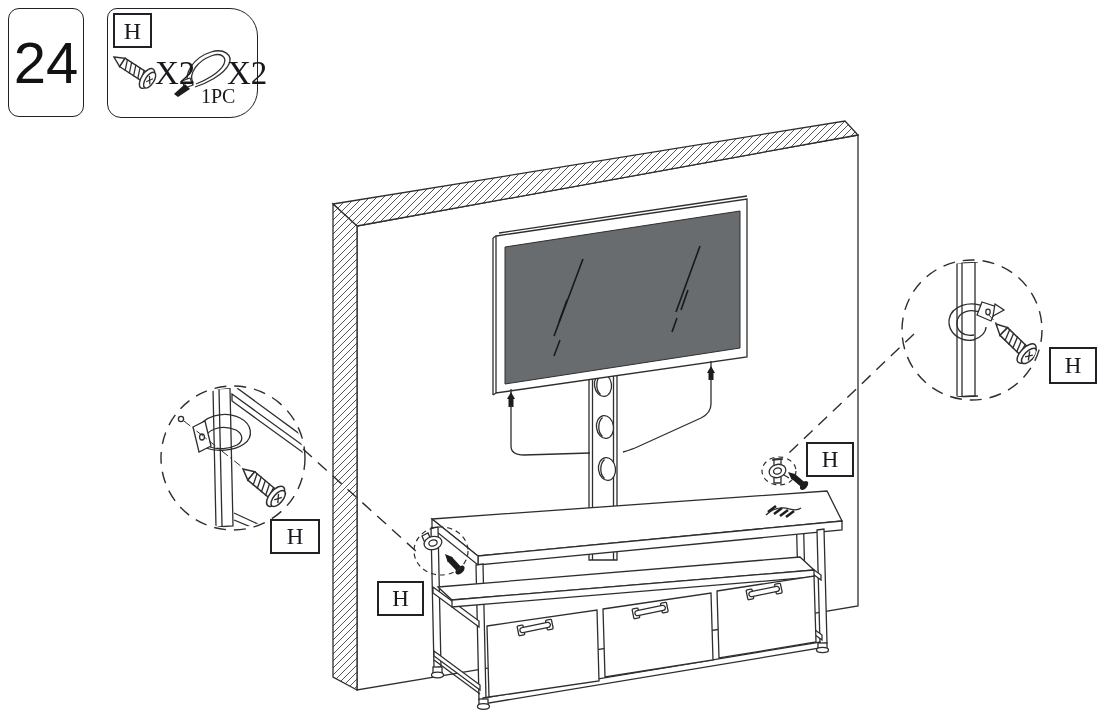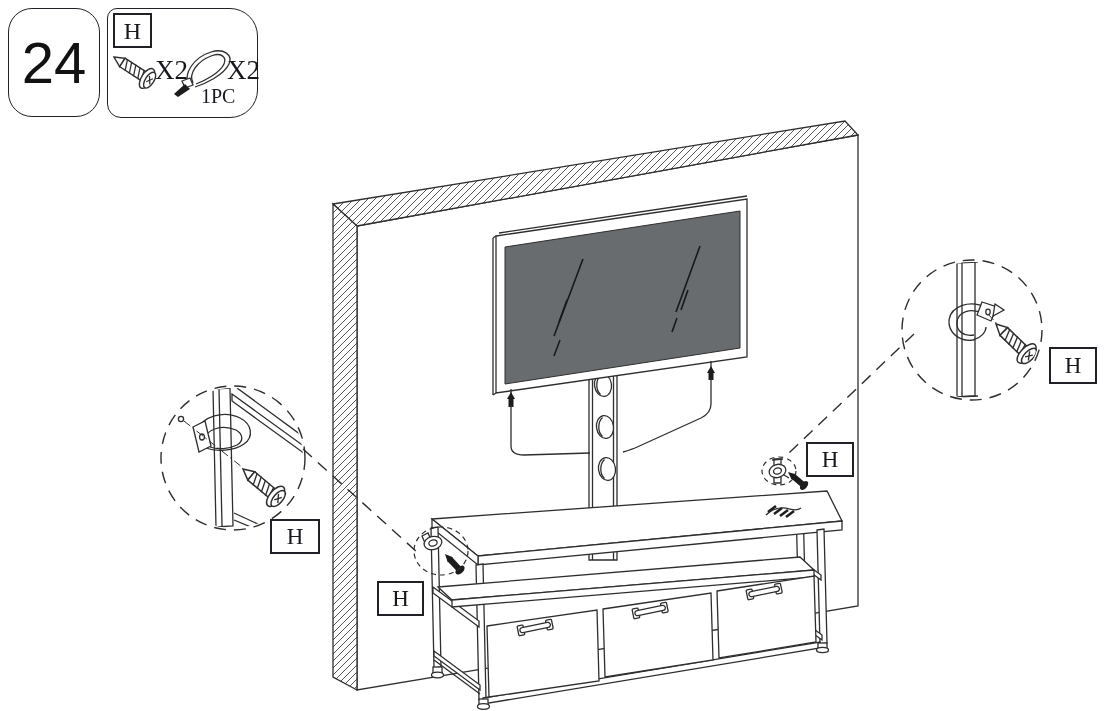--- a/index.html
+++ b/index.html
@@ -13,22 +13,22 @@
   .dash{fill:none;stroke:#2e2e2e;stroke-width:1.4px;stroke-dasharray:12 8;}
   .dashsm{fill:none;stroke:#2e2e2e;stroke-width:1.2px;stroke-dasharray:5 4;}
   .axis{fill:none;stroke:#2e2e2e;stroke-width:1px;stroke-dasharray:8 3 2 3;}
   .thr{stroke:#2e2e2e;stroke-width:1px;}
   .refl{fill:none;stroke:#17191c;stroke-width:1.6px;}
   .blk{fill:#1c1c1c;stroke:none;}
   
   .hbox{position:absolute;border:2px solid #1f2126;background:#fff;display:flex;
         align-items:center;justify-content:center;font-size:23px;line-height:1;}
   .panel{position:absolute;border:1.6px solid #1f2126;background:transparent;box-sizing:border-box;}
-  .qty{position:absolute;font-size:27px;line-height:1;}
-  #step-box{left:8px;top:8px;width:92px;height:109px;border-radius:24px;display:flex;
+  .qty{position:absolute;font-size:33px;line-height:1;}
+  #step-box{left:8px;top:8px;width:76px;height:109px;border-radius:11px;display:flex;
             align-items:center;justify-content:center;
             font-family:"Liberation Sans",sans-serif;font-size:58px;color:#121212;}
   #parts-box{left:107px;top:8px;width:151px;height:110px;border-radius:10px 28px 28px 14px;}
   #hw-label{left:113px;top:13px;width:35px;height:31px;font-size:24px;}
 </style>
 </head>
 <body>
 
 <div id="stage">
 

